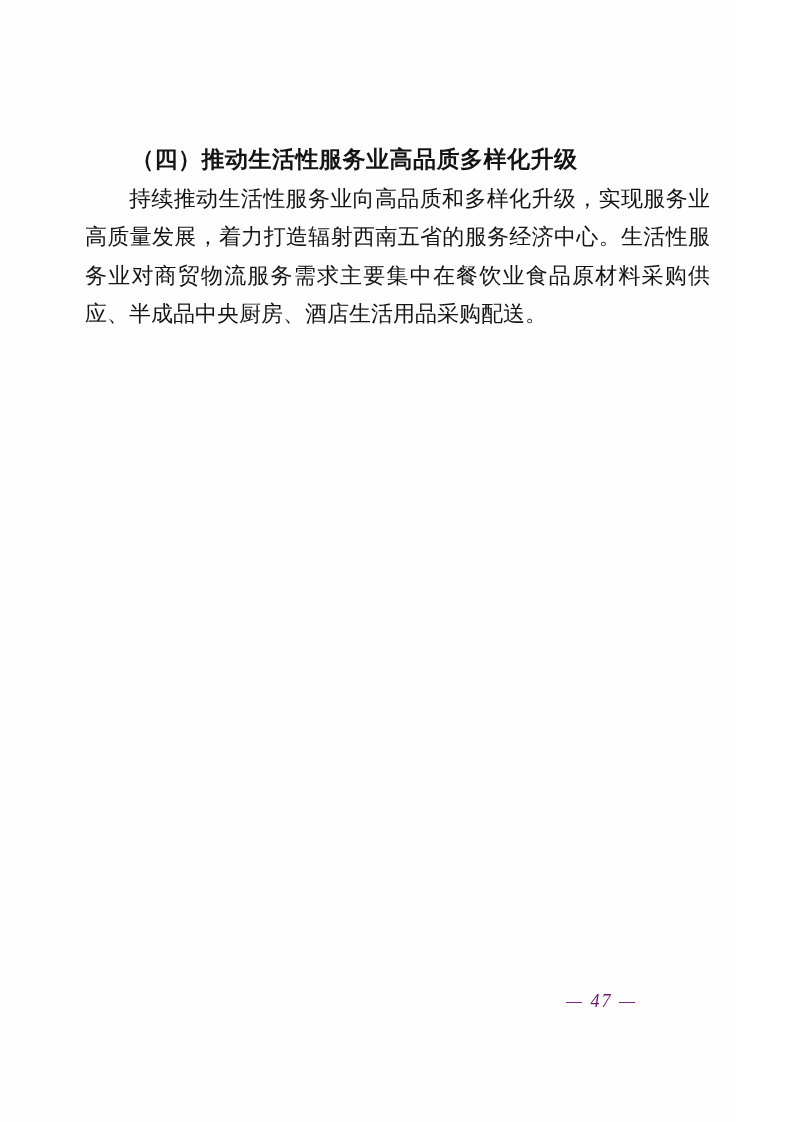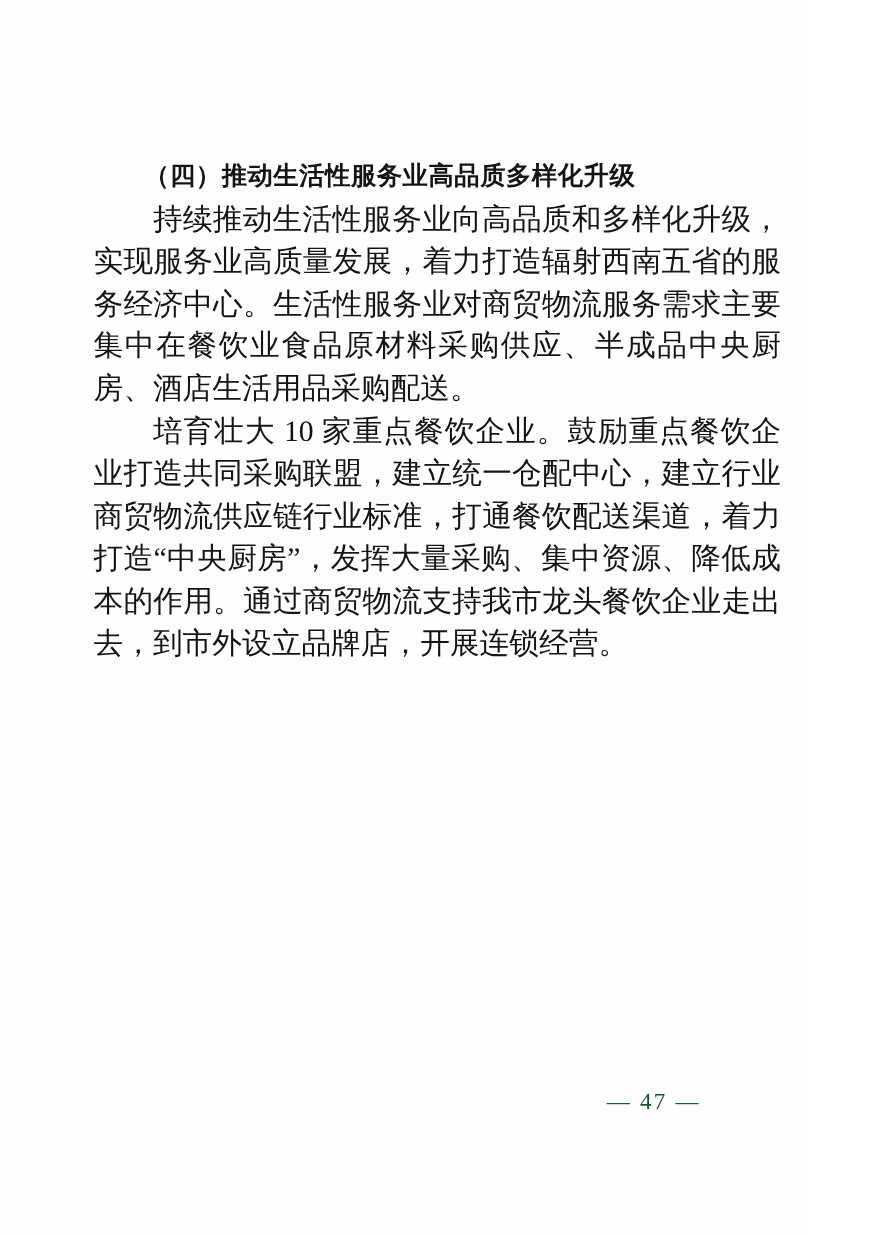--- a/index.html
+++ b/index.html
@@ -26,39 +26,39 @@
   .heading {
     font-size: 23px;
     font-weight: bold;
     line-height: 38.6px;
     text-indent: 2em;
     margin: 0;
     letter-spacing: 0.5px;
     white-space: nowrap;
   }
   .para {
-    font-size: 27px;
+    font-size: 22px;
     line-height: 38.6px;
     text-align: justify;
     text-indent: 2em;
     margin: 0;
   }
   .page-number {
     position: absolute;
     top: 989px;
     right: 97px;
-    font-size: 21px;
+    font-size: 18px;
     line-height: 24px;
-    color: #14532d;
+    color: #701a75;
     letter-spacing: 2px;
+    font-style: italic;
   }
 </style>
 </head>
 <body>
 
 <div class="page">
   <div class="content">
     <h2 class="heading">（四）推动生活性服务业高品质多样化升级</h2>
     <p class="para">持续推动生活性服务业向高品质和多样化升级，实现服务业高质量发展，着力打造辐射西南五省的服务经济中心。生活性服务业对商贸物流服务需求主要集中在餐饮业食品原材料采购供应、半成品中央厨房、酒店生活用品采购配送。</p>
-    <p class="para">培育壮大 10 家重点餐饮企业。鼓励重点餐饮企业打造共同采购联盟，建立统一仓配中心，建立行业商贸物流供应链行业标准，打通餐饮配送渠道，着力打造“中央厨房”，发挥大量采购、集中资源、降低成本的作用。通过商贸物流支持我市龙头餐饮企业走出去，到市外设立品牌店，开展连锁经营。</p>
   </div>
   <div class="page-number">— 47 —</div>
 </div>
 
 </body></html>

